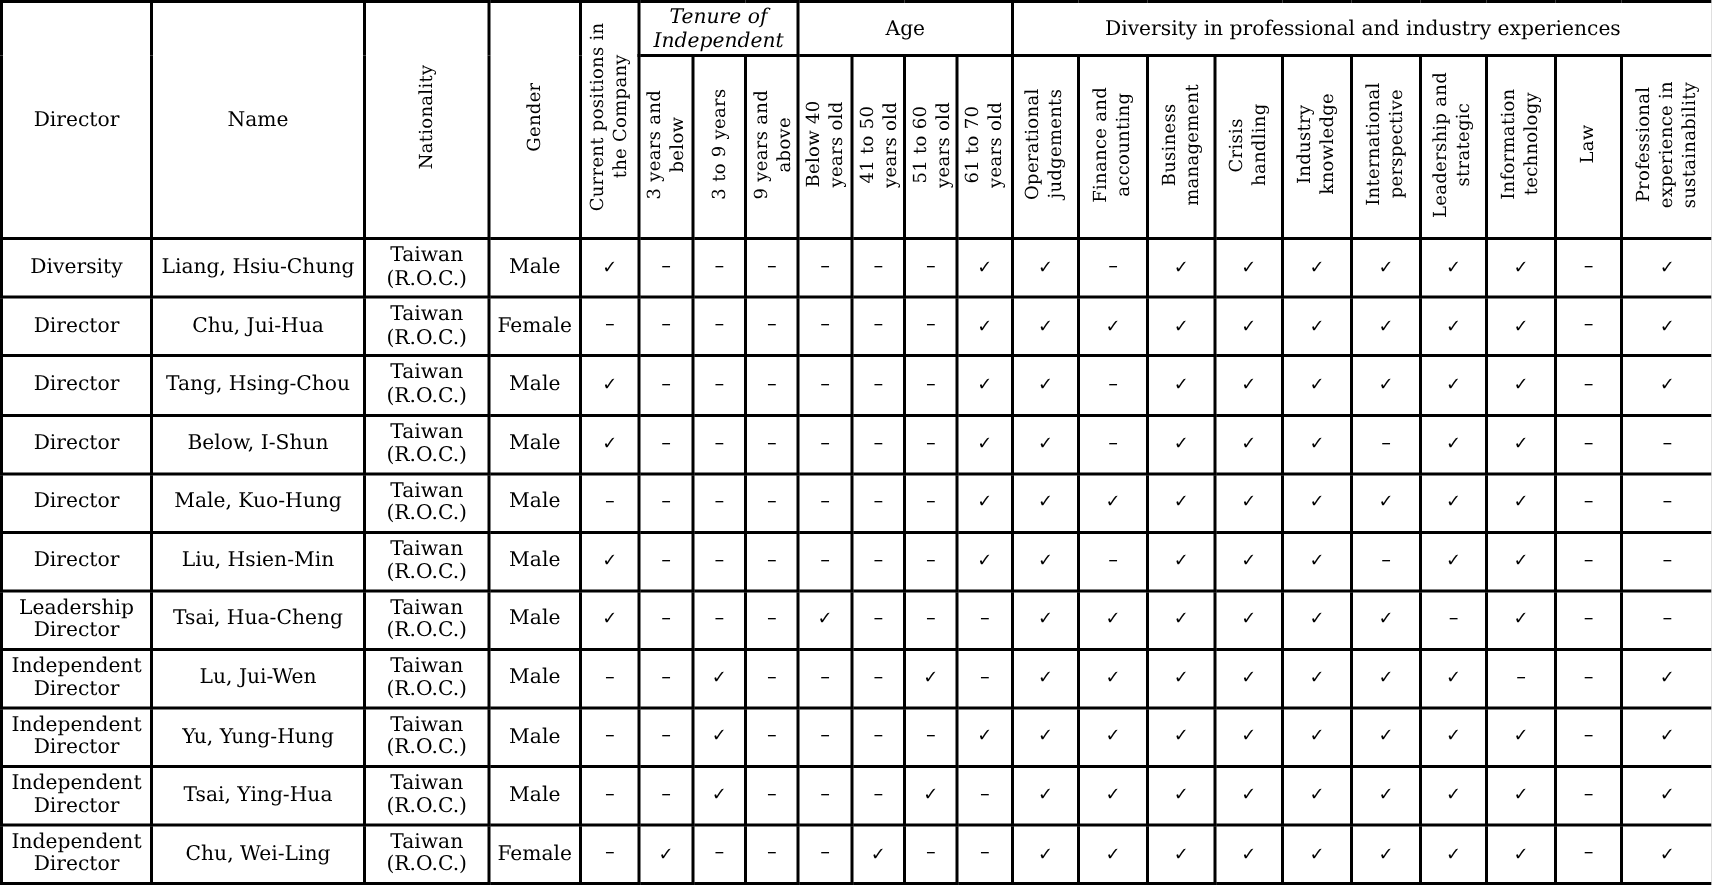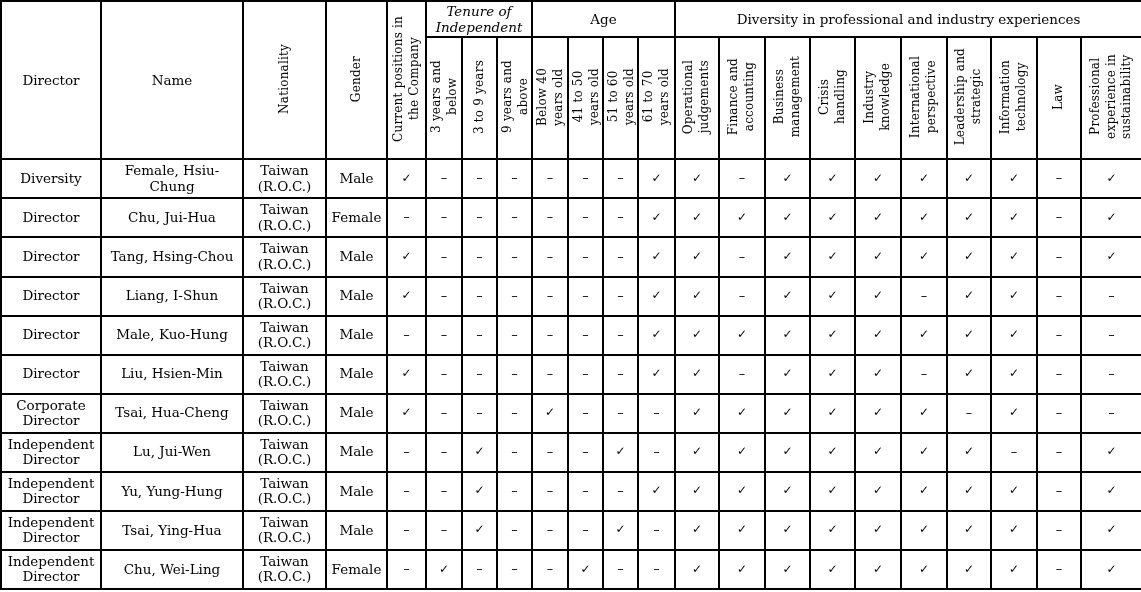--- a/index.html
+++ b/index.html
@@ -113,21 +113,21 @@
 technology</span></th>
           <th><span class="vtext">Law</span></th>
           <th><span class="vtext">Professional
 experience in
 sustainability</span></th>
         </tr>
     </thead>
     <tbody id="tbody">
         <tr>
           <td>Diversity</td>
-          <td>Female, Hsiu-Chung</td>
+          <td>Liang, Hsiu-Chung</td>
           <td>Taiwan (R.O.C.)</td>
           <td>Male</td>
           <td class="mark yes">✓</td>
           <td class="mark no">–</td>
           <td class="mark no">–</td>
           <td class="mark no">–</td>
           <td class="mark no">–</td>
           <td class="mark no">–</td>
           <td class="mark no">–</td>
           <td class="mark yes">✓</td>
@@ -185,21 +185,21 @@
           <td class="mark yes">✓</td>
           <td class="mark yes">✓</td>
           <td class="mark yes">✓</td>
           <td class="mark yes">✓</td>
           <td class="mark yes">✓</td>
           <td class="mark no">–</td>
           <td class="mark yes">✓</td>
         </tr>
         <tr>
           <td>Director</td>
-          <td>Liang, I-Shun</td>
+          <td>Below, I-Shun</td>
           <td>Taiwan (R.O.C.)</td>
           <td>Male</td>
           <td class="mark yes">✓</td>
           <td class="mark no">–</td>
           <td class="mark no">–</td>
           <td class="mark no">–</td>
           <td class="mark no">–</td>
           <td class="mark no">–</td>
           <td class="mark no">–</td>
           <td class="mark yes">✓</td>
@@ -256,21 +256,21 @@
           <td class="mark yes">✓</td>
           <td class="mark yes">✓</td>
           <td class="mark yes">✓</td>
           <td class="mark no">–</td>
           <td class="mark yes">✓</td>
           <td class="mark yes">✓</td>
           <td class="mark no">–</td>
           <td class="mark no">–</td>
         </tr>
         <tr>
-          <td>Corporate Director</td>
+          <td>Leadership Director</td>
           <td>Tsai, Hua-Cheng</td>
           <td>Taiwan (R.O.C.)</td>
           <td>Male</td>
           <td class="mark yes">✓</td>
           <td class="mark no">–</td>
           <td class="mark no">–</td>
           <td class="mark no">–</td>
           <td class="mark yes">✓</td>
           <td class="mark no">–</td>
           <td class="mark no">–</td>

